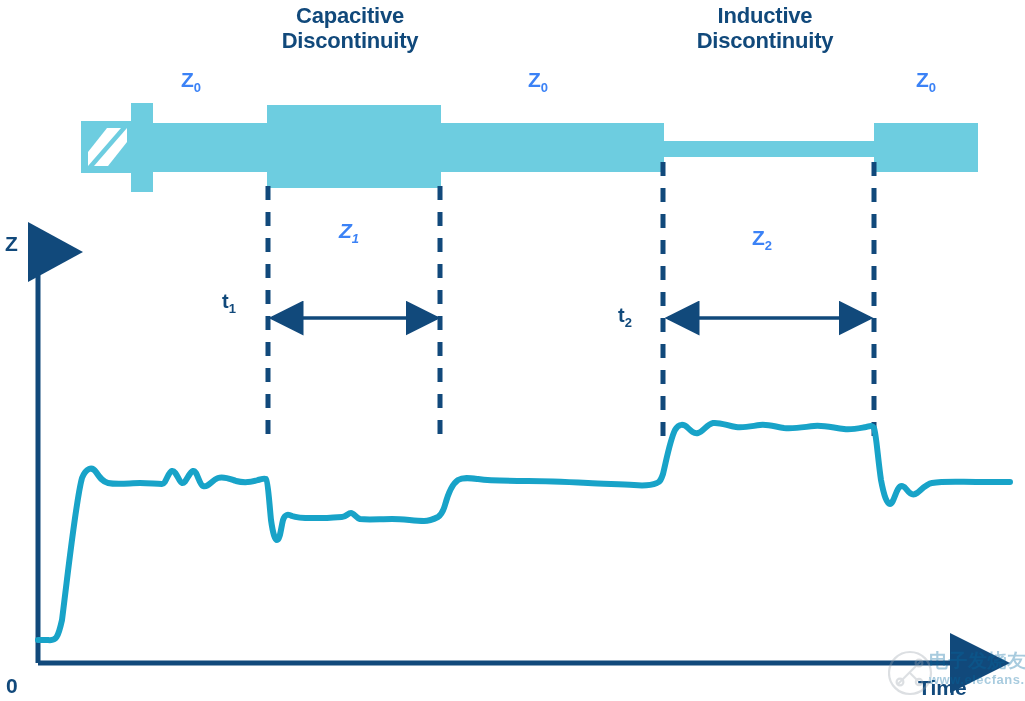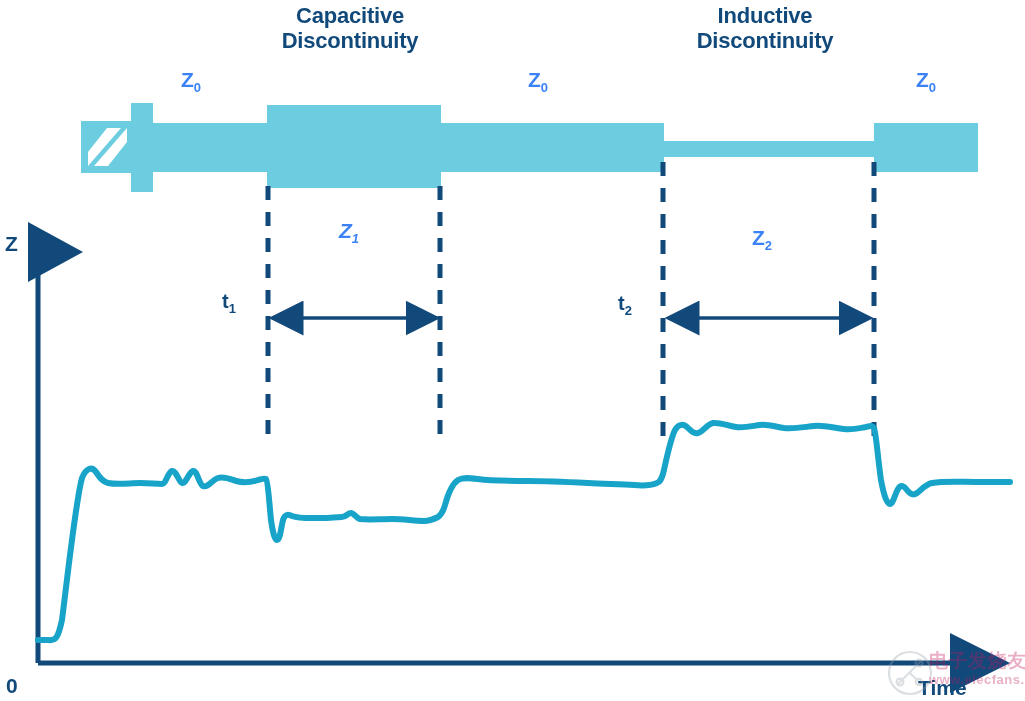--- a/index.html
+++ b/index.html
@@ -14,21 +14,21 @@
 
   .tlab{position:absolute;color:#11497B;font-weight:bold;font-size:20px;}
   .tlab sub{font-size:13px;font-weight:bold;}
 
   .axname{position:absolute;color:#11497B;font-weight:bold;font-size:21px;}
   .origin{position:absolute;color:#11497B;font-weight:bold;font-size:21px;}
 
   svg{position:absolute;left:0;top:0;}
 
   .wm{position:absolute;opacity:.34;pointer-events:none;}
-  .wmtext{position:absolute;color:#be185d;font-weight:bold;
+  .wmtext{position:absolute;color:#0369a1;font-weight:bold;
           letter-spacing:.5px;white-space:nowrap;}
 </style>
 </head>
 <body>
 
 <div id="stage">
 
   <div class="hdg" style="left:250px;top:3px;width:200px;">
     <div>Capacitive</div>
     <div>Discontinuity</div>
@@ -56,21 +56,21 @@
   </div>
 
   <div class="zlab" style="left:752px;top:226px;">
     <span>Z</span><sub>2</sub>
   </div>
 
   <div class="tlab" style="left:222px;top:290px;">
     <span>t</span><sub>1</sub>
   </div>
 
-  <div class="tlab" style="left:618px;top:292px;">
+  <div class="tlab" style="left:618px;top:304px;">
     <span>t</span><sub>2</sub>
   </div>
 
   <div class="axname" style="left:5px;top:232px;">Z</div>
   <div class="axname" style="left:918px;top:676px;">Time</div>
   <div class="origin" style="left:6px;top:674px;">0</div>
 
   <svg width="1025" height="701" viewBox="0 0 1025 701">
 
     <g>

